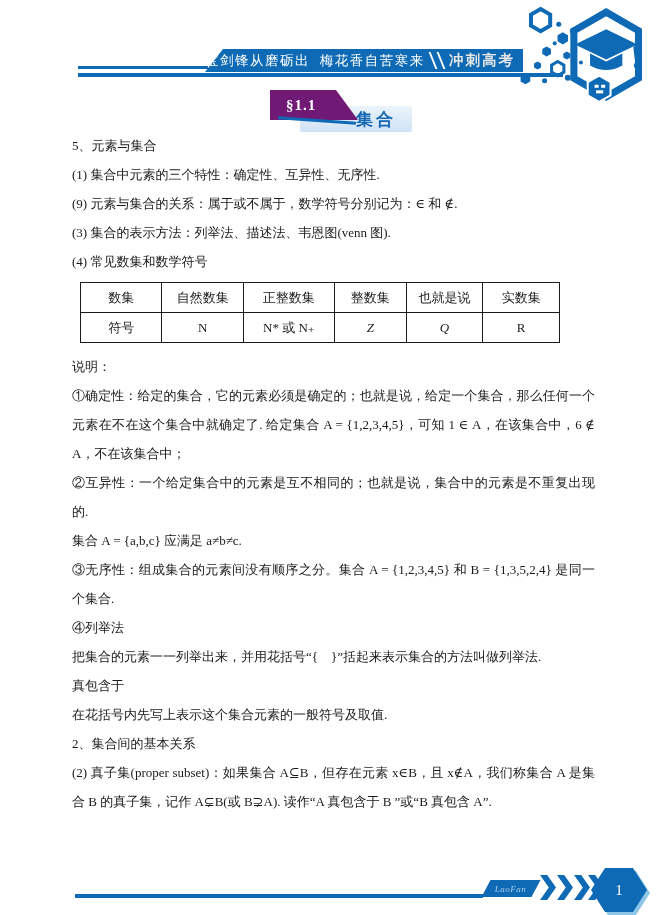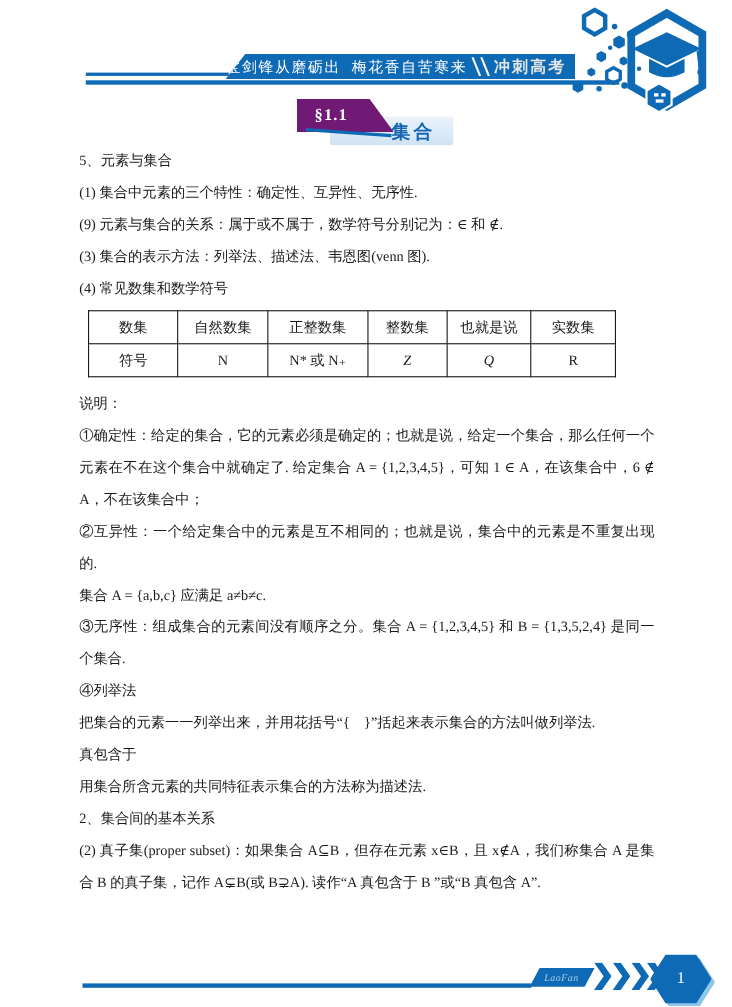--- a/index.html
+++ b/index.html
@@ -141,21 +141,21 @@
       </table>
 
     <p>说明：</p>
     <p>①确定性：给定的集合，它的元素必须是确定的；也就是说，给定一个集合，那么任何一个元素在不在这个集合中就确定了.  给定集合 A = {1,2,3,4,5}，可知 1 ∈ A，在该集合中，6 ∉ A，不在该集合中；</p>
     <p>②互异性：一个给定集合中的元素是互不相同的；也就是说，集合中的元素是不重复出现的.</p>
     <p>集合 A = {a,b,c} 应满足 a≠b≠c.</p>
     <p>③无序性：组成集合的元素间没有顺序之分。集合 A = {1,2,3,4,5} 和 B = {1,3,5,2,4} 是同一个集合.</p>
     <p>④列举法</p>
     <p>把集合的元素一一列举出来，并用花括号“{　}”括起来表示集合的方法叫做列举法.</p>
     <p>真包含于</p>
-    <p>用集合所含元素的共同特征表示集合的方法称为描述法.</p>
+    <p>在花括号内先写上表示这个集合元素的一般符号及取值.</p>
     <p>2、集合间的基本关系</p>
     <p>(2) 真子集(proper subset)：如果集合 A⊆B，但存在元素 x∈B，且 x∉A，我们称集合 A 是集合 B 的真子集，记作 A⊊B(或 B⊋A).  读作“A 真包含于 B ”或“B 真包含 A”.</p>
 
   </div>
 
   <div class="foot-rule"></div>
   <div class="brand">
     <span>LaoFan</span>
   </div>
   <div class="chev chev1"></div>

